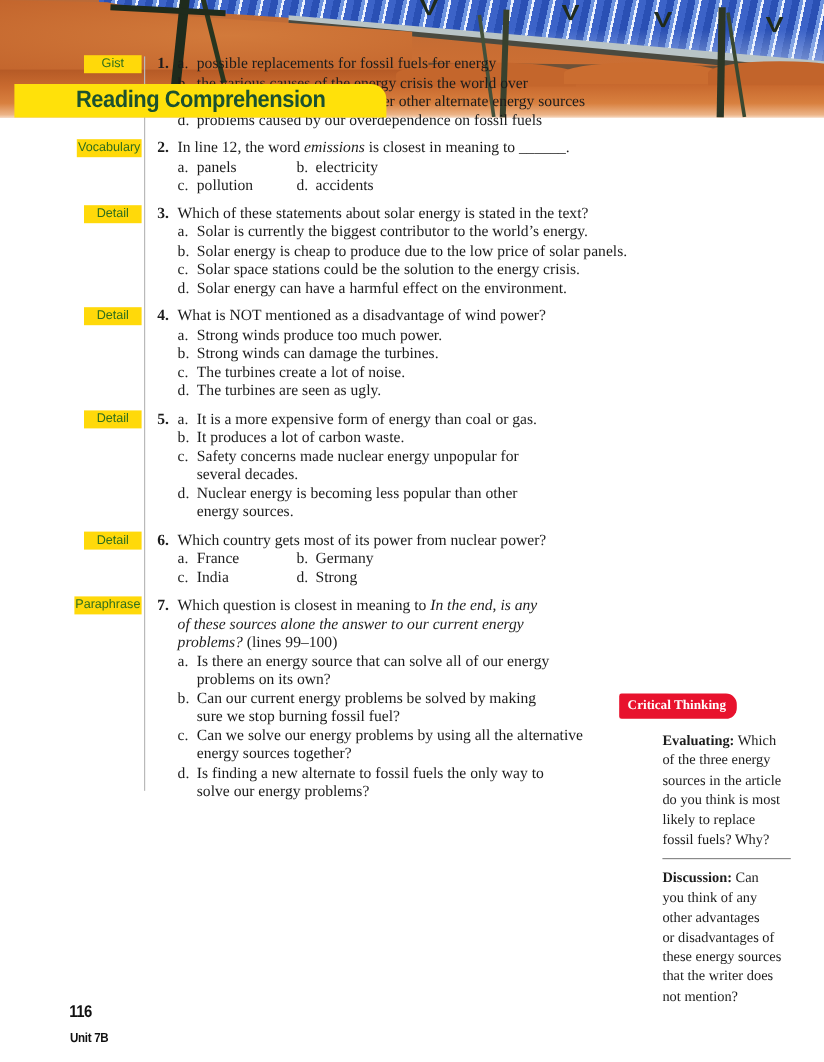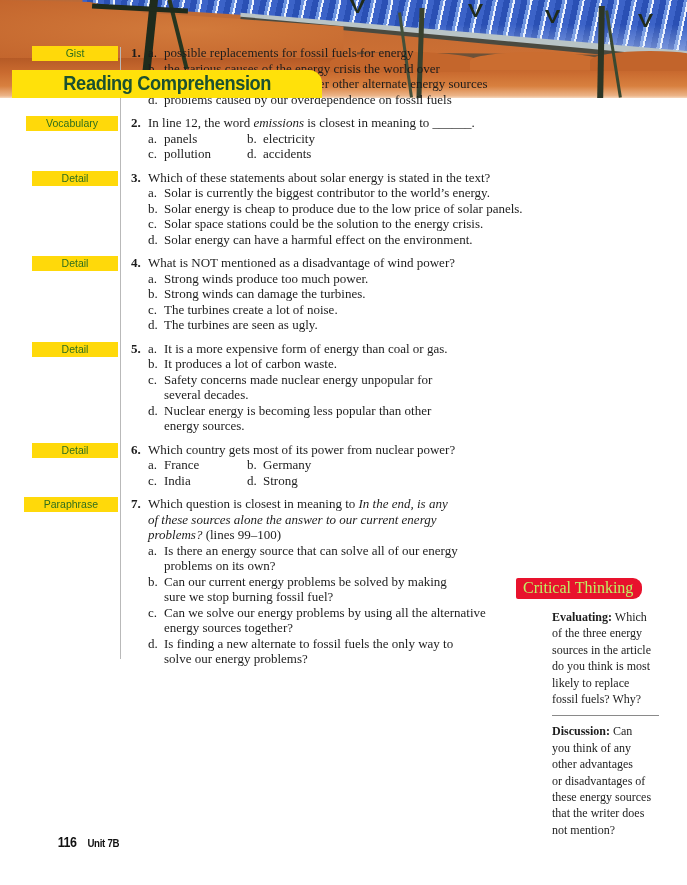--- a/index.html
+++ b/index.html
@@ -51,43 +51,43 @@
   .instructions{margin:21px 0 0 57px;font-size:13.2px;line-height:16px;}
   .instructions b{font-size:13.4px;}
 
   
   .questions{position:relative;margin-top:8px;}
   .vrule{position:absolute;left:120px;top:2px;bottom:8px;width:1px;background:#b9b9b9;}
   .q{display:flex;margin-bottom:8px;font-size:13px;line-height:15.5px;}
   .tagcol{width:131px;flex:none;display:flex;justify-content:flex-end;align-items:flex-start;
           padding-right:13px;box-sizing:border-box;}
   .tag{background:var(--tag-yellow);color:var(--tag-green);font-family:"Liberation Sans",sans-serif;
-       font-size:10.5px;line-height:15px;height:15px;padding:0 20px;min-width:46px;
+       font-size:10.5px;line-height:15px;height:15px;padding:0 1px;min-width:46px;
        text-align:center;box-sizing:content-box;margin-top:1px;}
   .qbody{flex:1;min-width:0;}
   .stem{position:relative;padding-left:17px;white-space:pre-line;}
   .num{position:absolute;left:0;top:0;font-weight:bold;}
   .it{font-style:italic;}
   .opt{display:flex;padding-left:17px;}
   .letter{width:16px;flex:none;}
   .otext{white-space:pre-line;}
   .opt2{display:grid;grid-template-columns:99px auto;justify-content:start;padding-left:17px;}
   .opt2 .cell{display:flex;}
 
   
   .critical{position:absolute;left:516px;top:578px;width:145px;}
-  .crit-header{display:inline-block;background:var(--critical-red);color:#bef264;font-weight:normal;
-               font-size:16px;line-height:16px;padding:2px 9px 3px 7px;border-radius:2px 9px 9px 2px;}
+  .crit-header{display:inline-block;background:var(--critical-red);color:#ffffff;font-weight:bold;
+               font-size:11px;line-height:16px;padding:2px 9px 3px 7px;border-radius:2px 9px 9px 2px;}
   .crit-body{margin:10px 0 0 36px;width:116px;font-size:12px;line-height:16.4px;}
   .crit-p{margin:0;white-space:pre-line;}
   .crit-divider{width:107px;height:1px;background:#8a8a8a;margin:8px 0 7px 0;}
 
   
   .footer{position:absolute;left:57px;top:835px;display:flex;align-items:baseline;gap:9px;
-          font-family:"Liberation Sans",sans-serif;font-weight:bold;color:#111;}
+          font-family:"Liberation Sans",sans-serif;font-weight:bold;color:#111;flex-direction:column;}
   .pageno{font-size:13.5px;letter-spacing:-.5px;transform:scale(.92,1.05);}
   .unit{font-size:10.5px;letter-spacing:-.3px;transform:scale(.92,1.05);}
 </style>
 </head>
 <body>
 
 <div class="page">
 
   <div class="photo">
     <div class="mirrors"></div>

